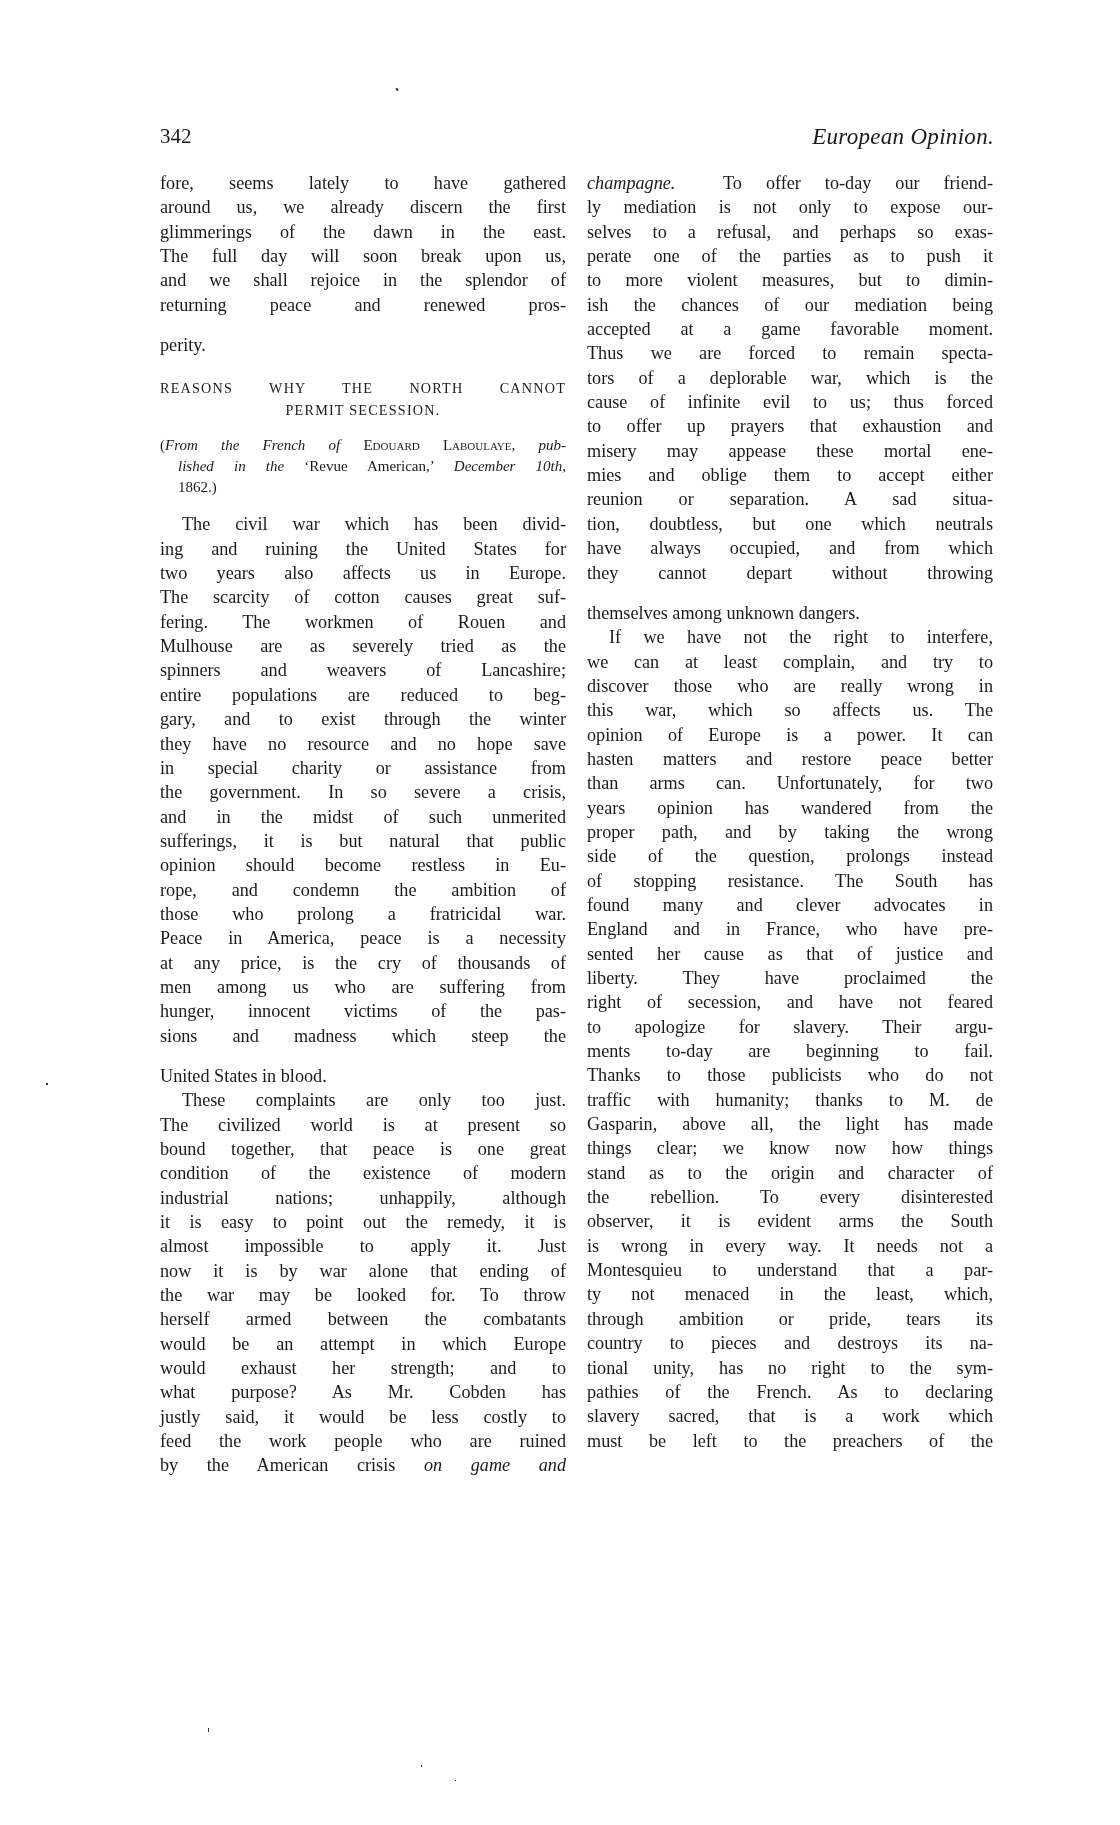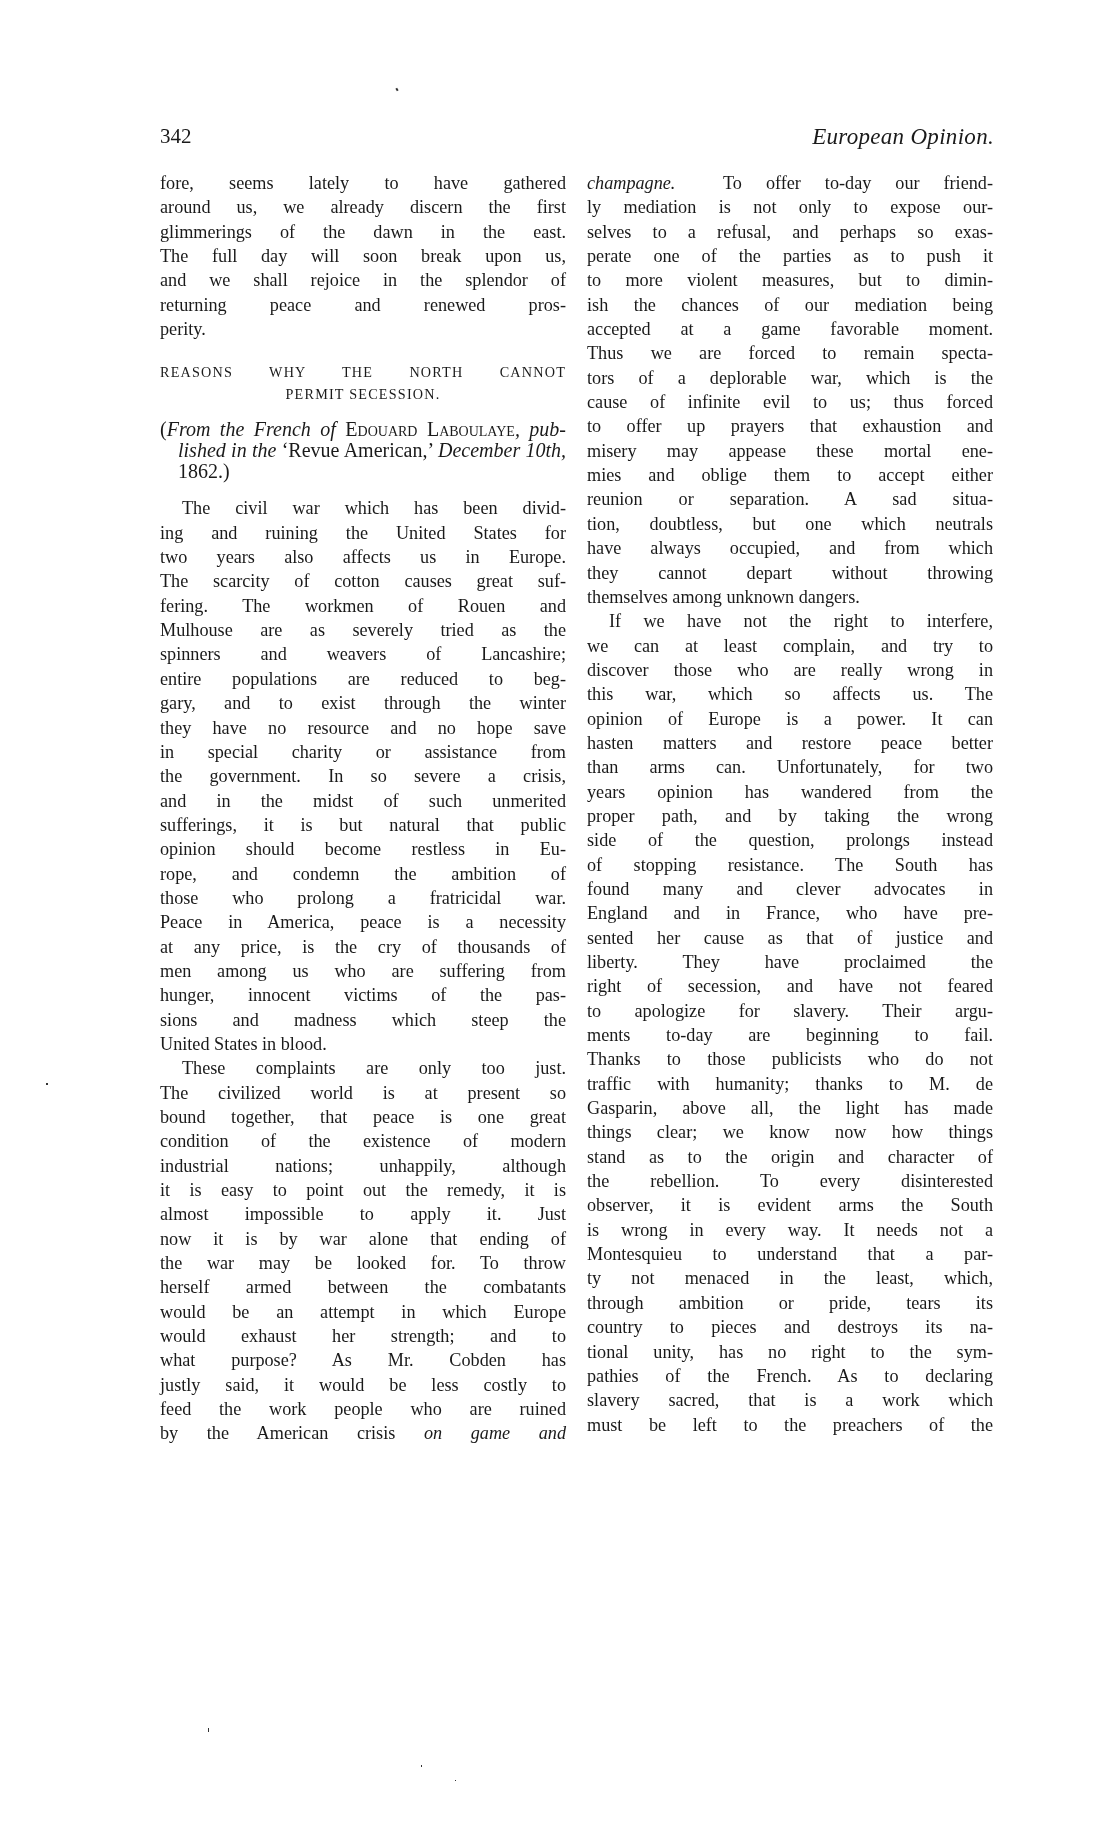--- a/index.html
+++ b/index.html
@@ -8,28 +8,28 @@
   .page { position: absolute; left: 0; top: 0; width: 1120px; height: 1825px; border-radius: 10px; }
   .running-head { position: absolute; top: 124px; left: 160px; width: 834px; height: 30px; }
   .page-number { position: absolute; left: 0; top: 0; font-size: 21px; }
   .running-title { position: absolute; left: 0; width: 834px; top: 0; text-align: right;
                    font-style: italic; font-size: 23px; letter-spacing: 0.3px; }
   .column { position: absolute; top: 171px; width: 406px; }
   .col-left { left: 160px; }
   .col-right { left: 587px; }
   .line { display: block; height: 24.35px; line-height: 24.35px; font-size: 18.2px;
           white-space: nowrap; text-align: justify; text-align-last: justify; }
-  .line.last { text-align-last: left; }
+  .line.last { text-align-last: left; margin-top: 16px; }
   .line.indent { padding-left: 22px; }
   .gap-sm { height: 14px; }
   .gap-md { height: 20px; }
   .heading { display: block; font-size: 14.2px; letter-spacing: 1.2px; height: 22px;
              line-height: 22px; white-space: nowrap; text-align: justify; text-align-last: justify; }
   .heading.center { text-align: center; text-align-last: center; }
-  .source { display: block; font-size: 20px; height: 21px; line-height: 21px; white-space: nowrap;
+  .source { display: block; font-size: 15px; height: 21px; line-height: 21px; white-space: nowrap;
             text-align: justify; text-align-last: justify; }
   .source.cont { padding-left: 18px; }
   .source.last { text-align-last: left; }
   em { font-style: italic; }
   .sc { font-variant: small-caps; }
   .speck { position: absolute; width: 2px; height: 3px; background: #333; }
 </style>
 </head>
 <body>
 

